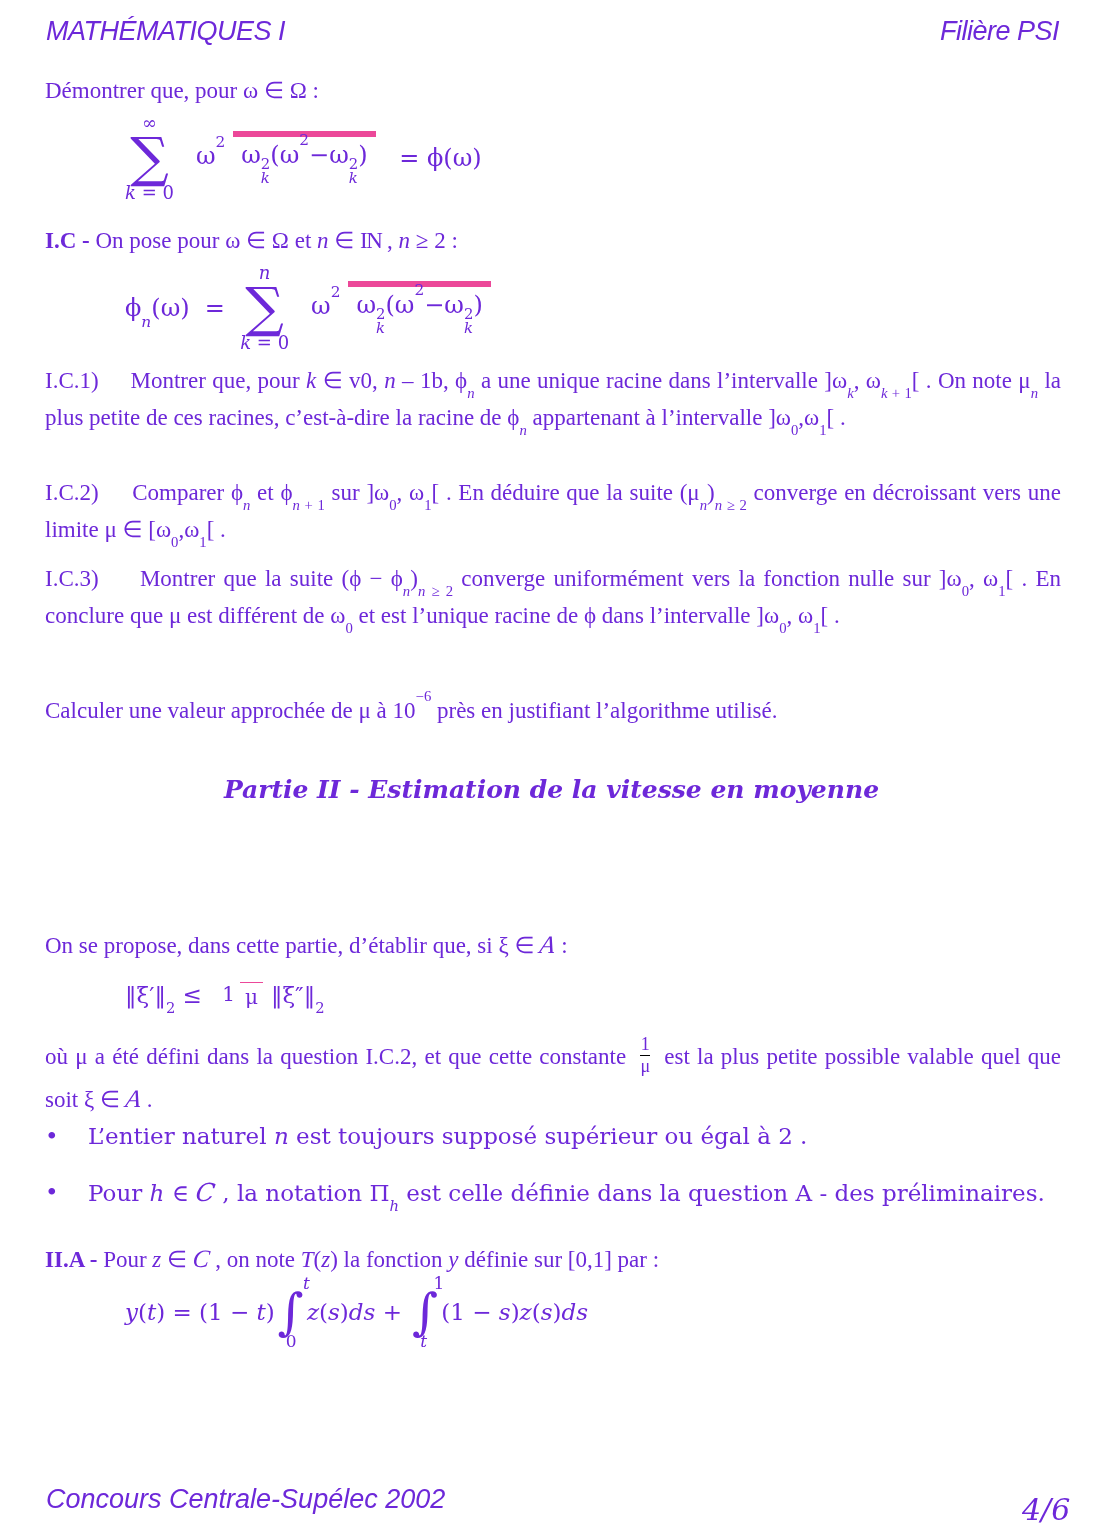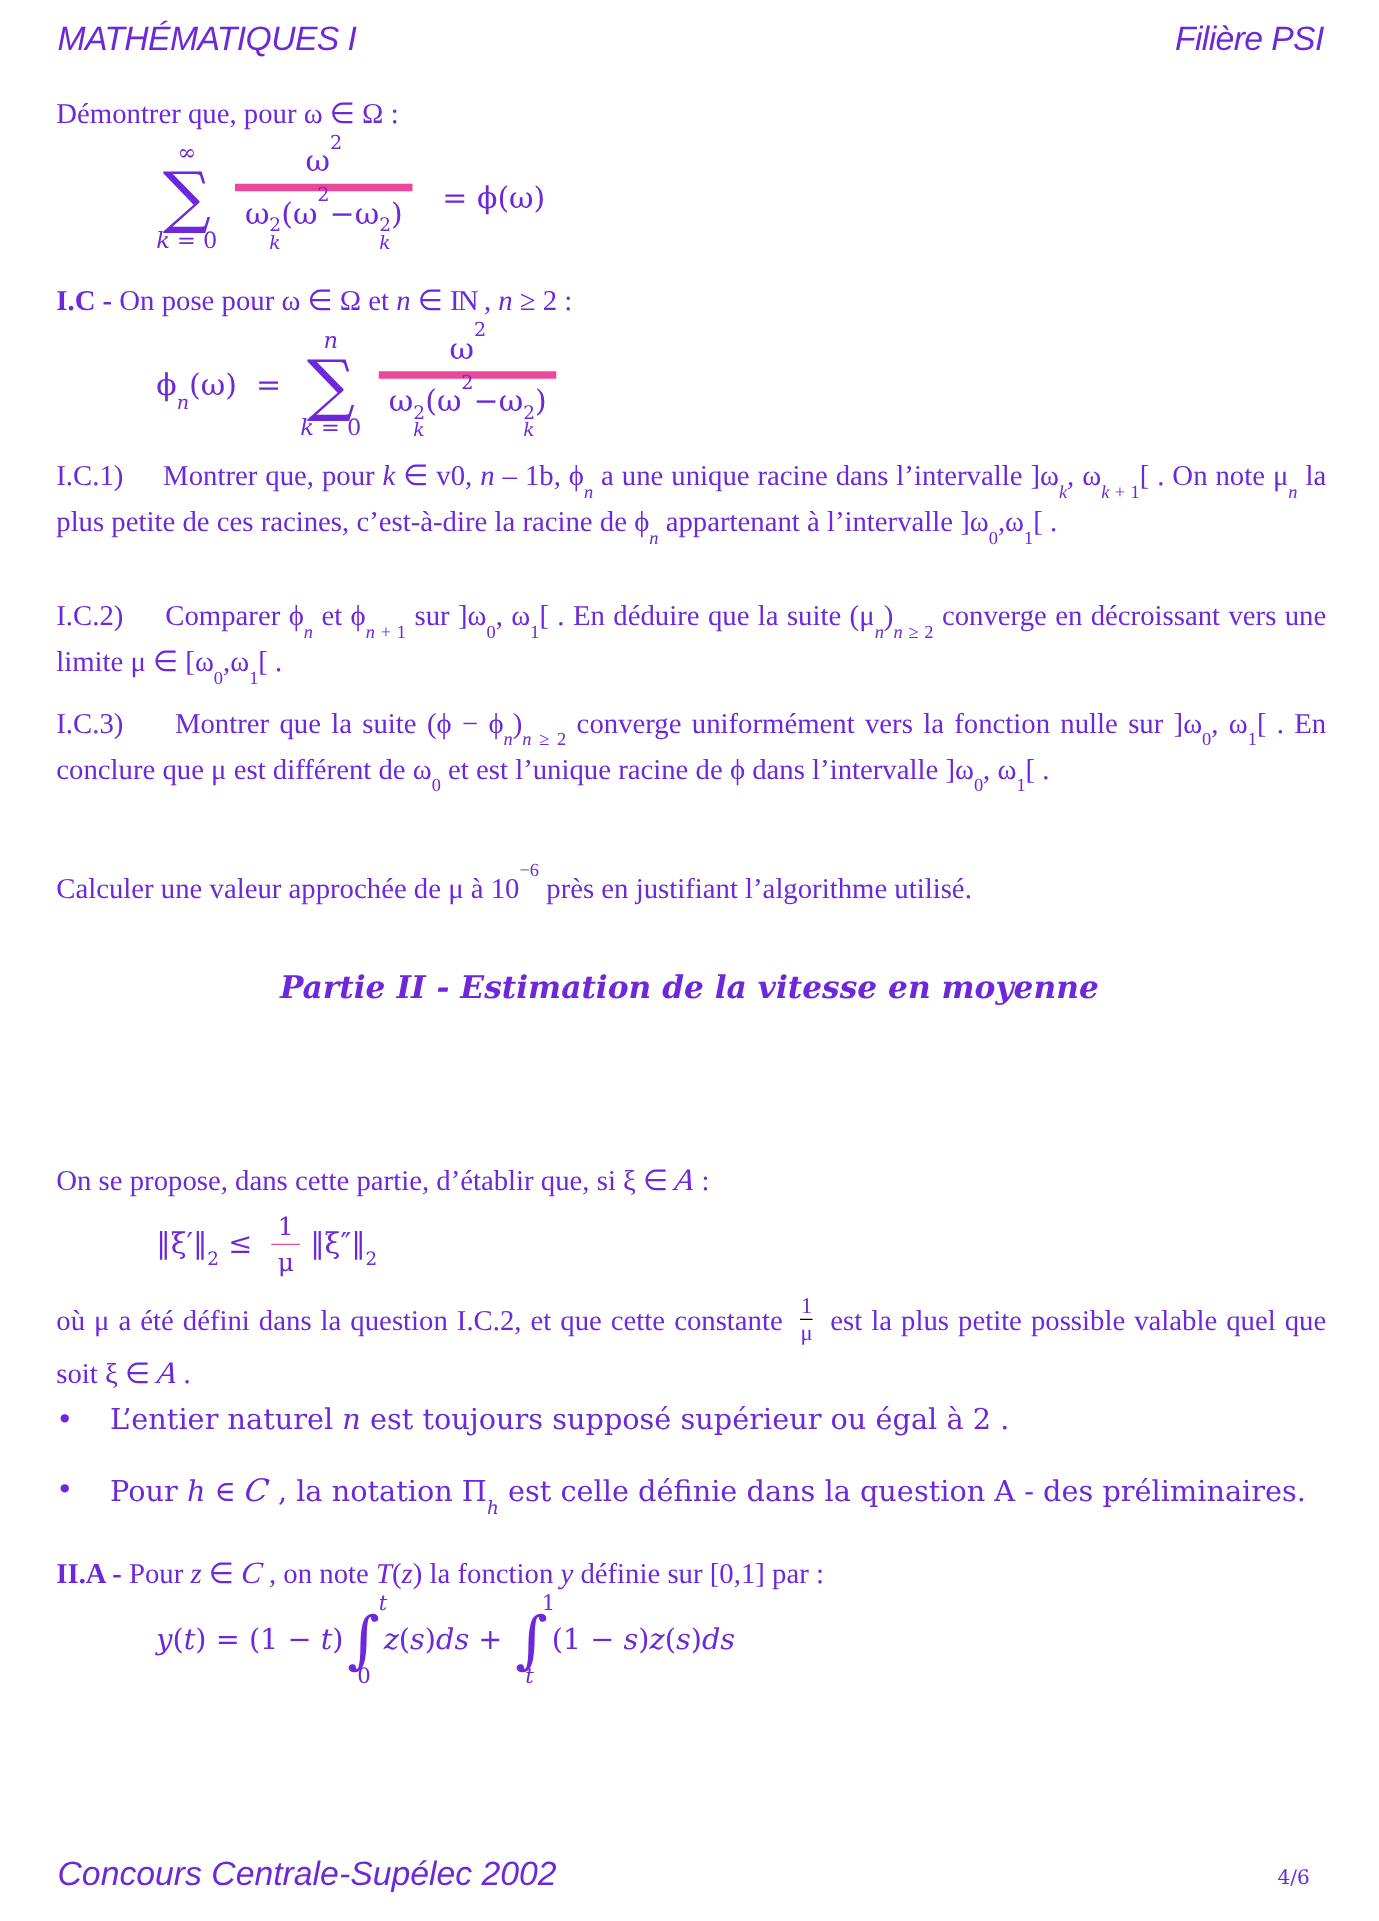--- a/index.html
+++ b/index.html
@@ -30,21 +30,21 @@
   .bb{letter-spacing:-1.5px;}
   .scr{font-style:italic;display:inline-block;transform:skewX(-8deg);font-size:1.08em;}
   
   .formula{
     position:absolute;left:45px;width:1016px;padding-left:80px;box-sizing:border-box;
     display:flex;align-items:center;font-size:24px;
   }
   .bigop{display:inline-flex;flex-direction:column;align-items:center;
          margin:0 14px 0 0;font-size:18px;line-height:1;}
   .bigop .op{font-size:54px;line-height:0.9;padding:2px 0;}
-  .frac{display:inline-flex;flex-direction:column;align-items:center;margin-right:16px;}
+  .frac{display:inline-flex;flex-direction:row;align-items:center;margin-right:16px;}
   .frac .num{padding:0 8px 4px;}
   .frac .den{border-top:6px solid #ec4899;padding:4px 8px 0;}
   .mtx{white-space:pre;}
   .ifrac{display:inline-flex;flex-direction:column;align-items:center;
          vertical-align:middle;font-size:18px;line-height:1.1;margin:0 7px;
          position:relative;top:-3px;}
   .ifrac .d{border-top:1.5px solid #000;padding-top:1px;}
   .int{display:inline-flex;flex-direction:column;align-items:center;
        line-height:1;margin:0 3px;}
   .int .lim{font-size:17px;line-height:1;}
@@ -63,21 +63,21 @@
   .ftr-left{
     position:absolute;top:1484px;left:46px;
     font-family:"Liberation Sans",sans-serif;font-style:italic;font-size:27px;
   }
   .ftr-right{
     position:absolute;top:1477px;left:520px;white-space:nowrap;
     font-family:"Liberation Sans",sans-serif;font-size:27px;
   }
   .ftr-page{
     position:absolute;top:1492px;left:1022px;
-    font-size:16px;
+    font-size:30px;font-style:italic;
   }
 </style>
 </head>
 <body>
 
 <div class="page">
 
   <div class="hdr">
     <span>MATHÉMATIQUES I</span>
     <span>Filière PSI</span>

